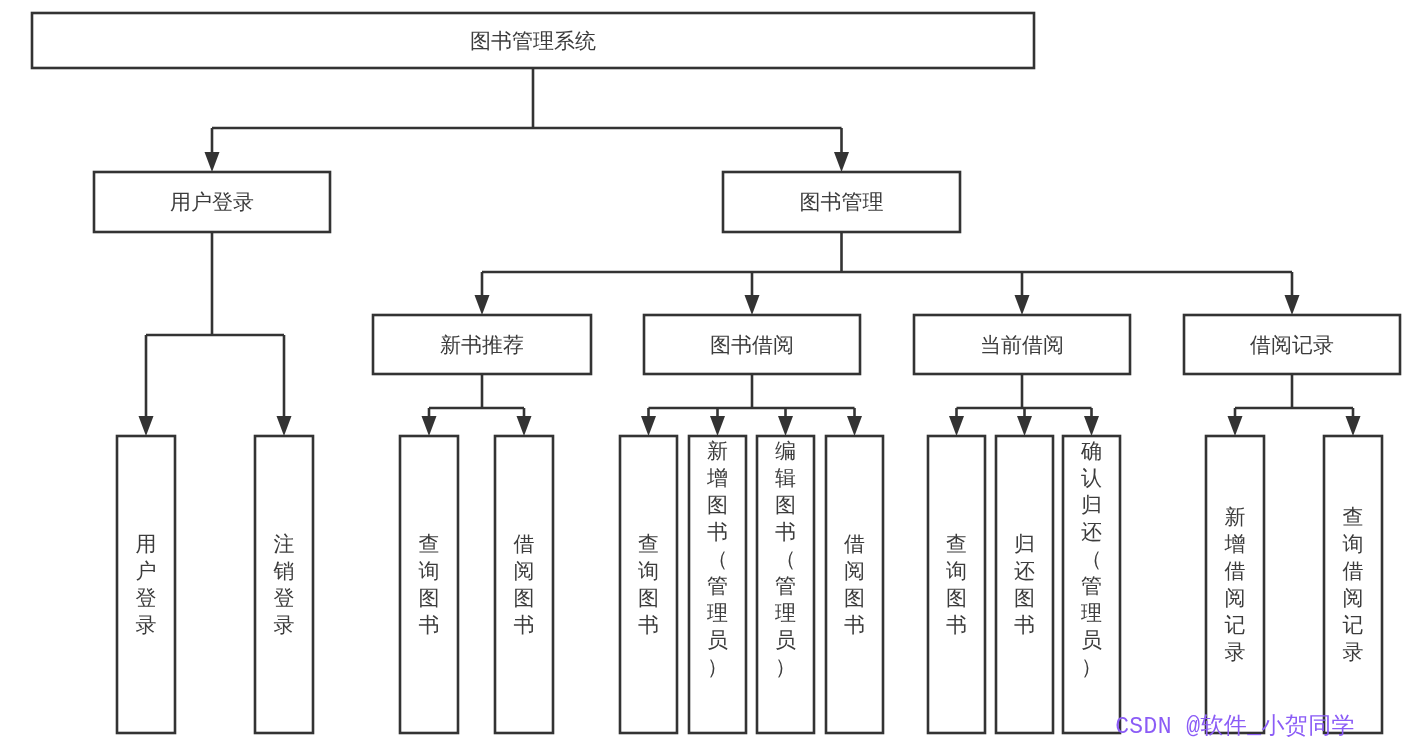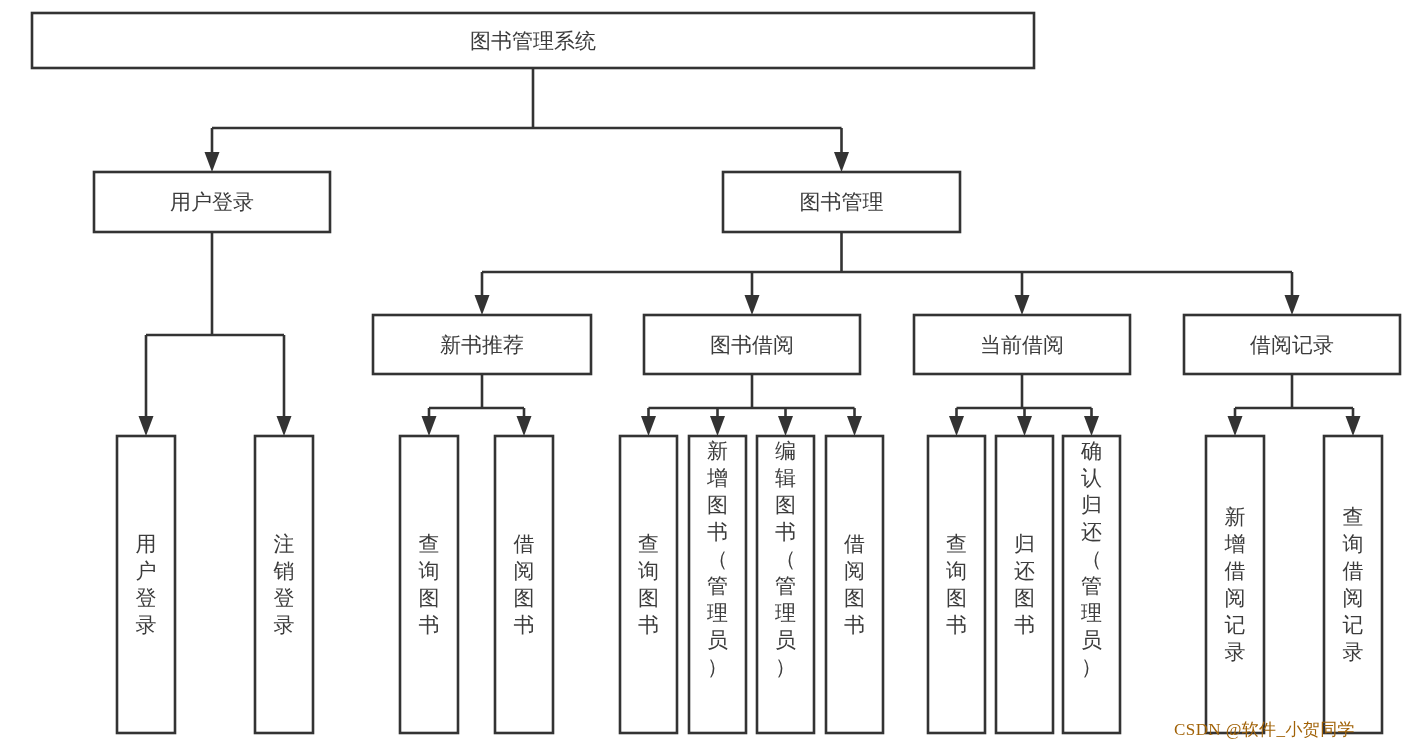--- a/index.html
+++ b/index.html
@@ -57,23 +57,23 @@
   .leaf-label-v {
     font-family: "DejaVu Sans", "Liberation Sans", sans-serif;
     font-size: 21px;
     fill: #3c3c3c;
     text-anchor: middle;
   }
   .watermark-text {
     position: absolute;
     right: 8px;
     bottom: 6px;
-    font-family: Liberation Serif, serif;
-    font-size: 17px;
-    color: #a16207;
+    font-family: Liberation Mono, monospace;
+    font-size: 23px;
+    color: #8b5cf6;
     white-space: nowrap;
     letter-spacing: 0.4px;
     user-select: none;
   }
 </style>
 </head>
 <body>
 
 <div id="diagram-root">
   <svg class="diagram-canvas" id="diagram-svg" viewBox="0 0 1405 747" xmlns="http://www.w3.org/2000/svg">

